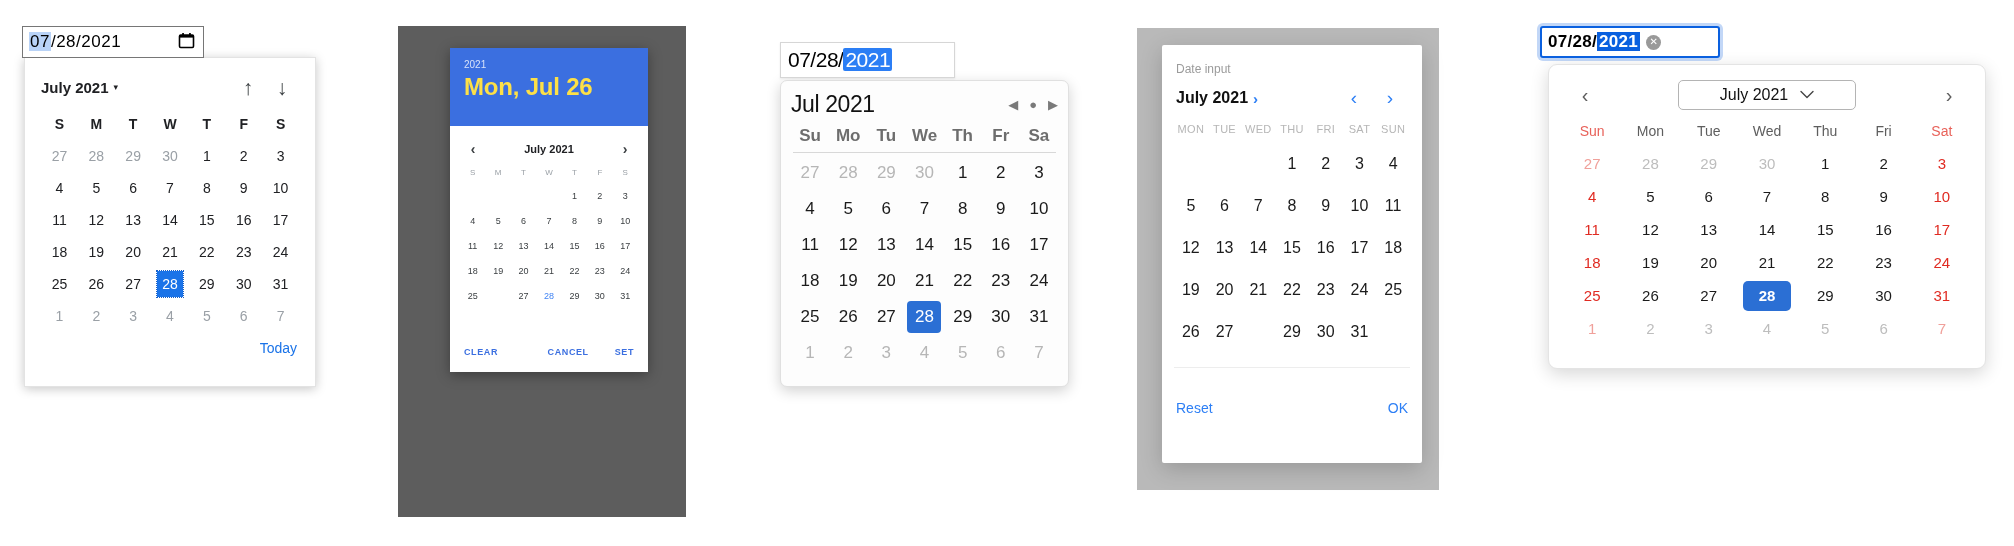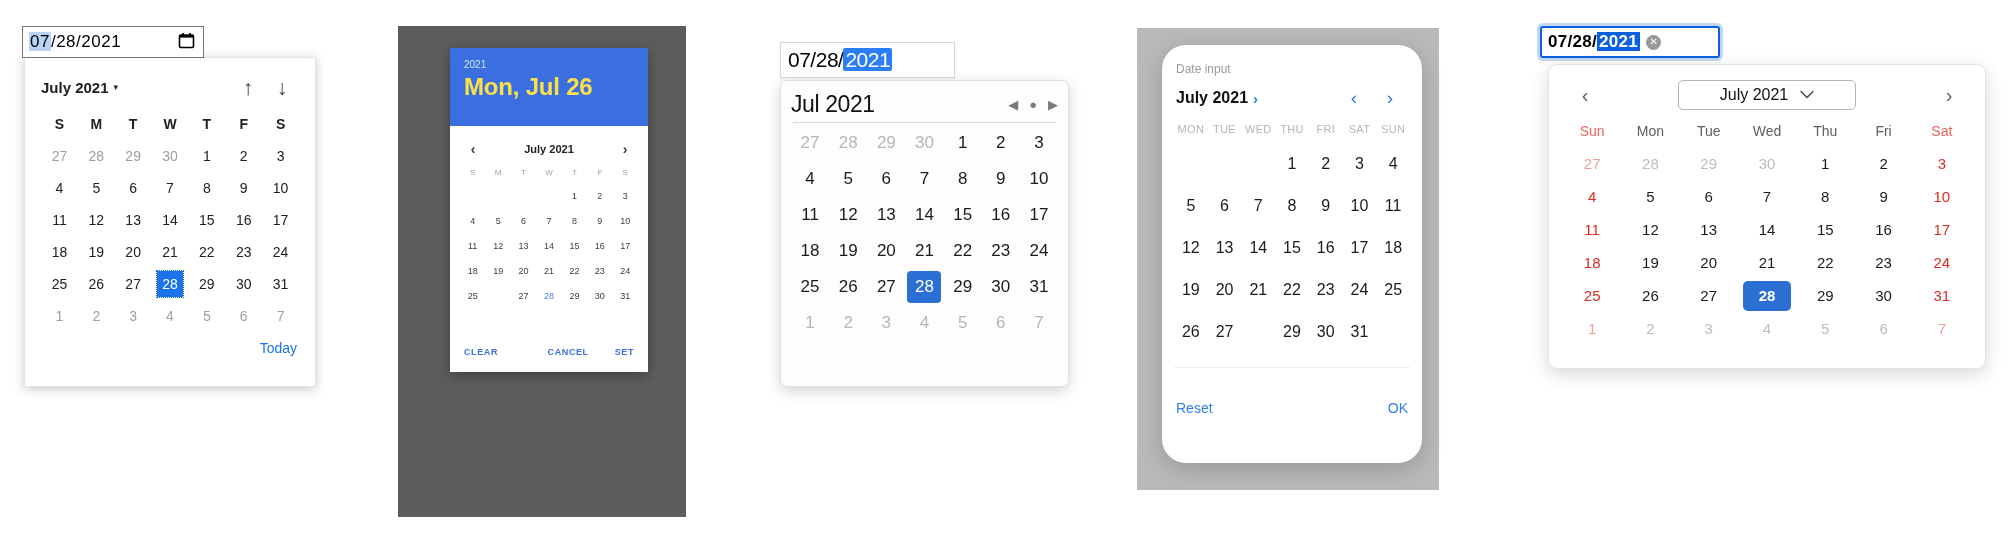--- a/index.html
+++ b/index.html
@@ -96,21 +96,21 @@
   #p3-days div{text-align:center;font-size:17px;color:#1b1b1b;height:36px;line-height:36px;position:relative;}
   #p3-days div.other{color:#b6b6b6;}
   #p3-days div.sel{color:#fff;}
   #p3-days div.sel::before{
     content:"";position:absolute;left:50%;top:50%;transform:translate(-50%,-50%);
     width:34px;height:32px;border-radius:4px;background:#2b6fd4;z-index:-1;
   }
 
   
   #panel4-scrim{left:1137px;top:28px;width:302px;height:462px;background:#b9b9b9;}
-  #panel4{left:1162px;top:45px;width:260px;height:418px;background:#fff;border-radius:24px;
+  #panel4{left:1162px;top:45px;width:260px;height:418px;background:#fff;border-radius:2px;
           box-shadow:0 6px 22px rgba(0,0,0,.18);box-sizing:border-box;padding:12px 12px 0 12px;}
   #p4-label{font-size:12px;color:#9b9b9b;height:24px;line-height:24px;padding-left:2px;}
   #p4-head{display:flex;align-items:center;height:34px;padding:0 2px;}
   #p4-month{font-size:16px;font-weight:bold;color:#111;}
   #p4-chev{color:#2d7ff5;font-size:15px;margin-left:5px;font-weight:bold;}
   #p4-head .spacer{flex:1;}
   #p4-head .nav{color:#2d7ff5;font-size:19px;width:36px;text-align:center;font-weight:300;}
   #p4-dows div{text-align:center;font-size:11px;color:#b6b6b6;height:28px;line-height:28px;letter-spacing:.3px;}
   #p4-days div{text-align:center;font-size:16px;color:#1b1b1b;height:42px;line-height:42px;position:relative;}
   #p4-days div.blank{color:transparent;}
@@ -317,20 +317,29 @@
       <span class="dtxt"><span>07</span><span>/</span><span>28</span><span>/</span><span class="seg-sel">2021</span></span>
     </div>
     <div id="p3-pop">
       <div id="p3-head">
         <span id="p3-month">Jul 2021</span>
         <span class="spacer"></span>
         <span class="nav">◀</span>
         <span class="nav">●</span>
         <span class="nav">▶</span>
       </div>
+      <div class="grid7" id="p3-dows">
+          <div>Su</div>
+          <div>Mo</div>
+          <div>Tu</div>
+          <div>We</div>
+          <div>Th</div>
+          <div>Fr</div>
+          <div>Sa</div>
+        </div>
       <div id="p3-rule"></div>
       <div class="grid7" id="p3-days">
           <div class="other">27</div>
           <div class="other">28</div>
           <div class="other">29</div>
           <div class="other">30</div>
           <div>1</div>
           <div>2</div>
           <div>3</div>
           <div>4</div>

